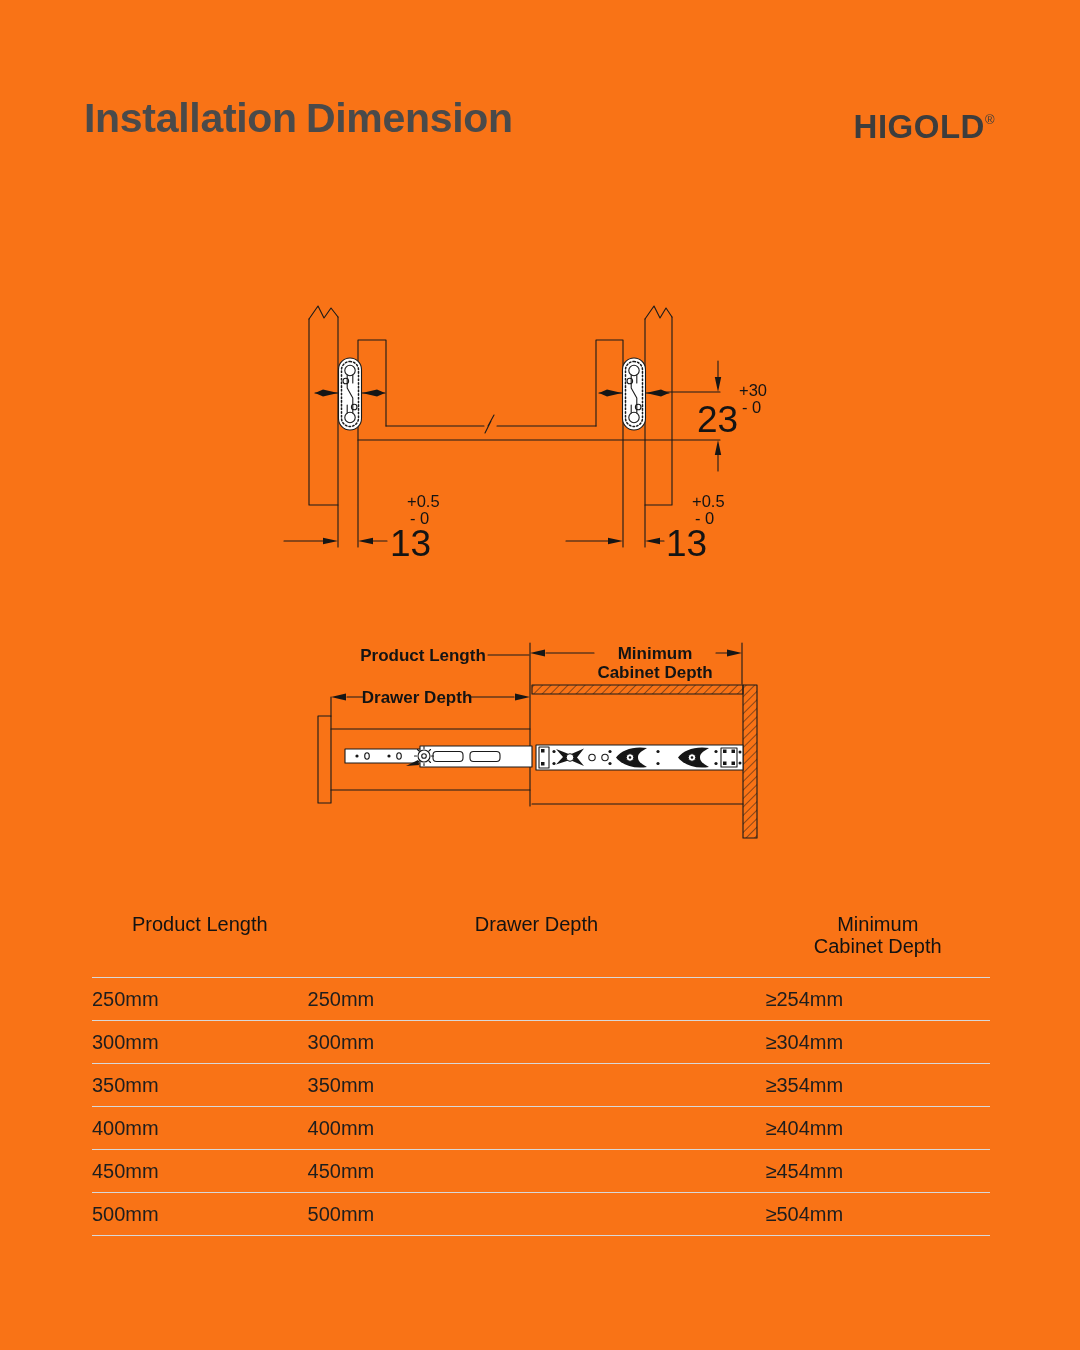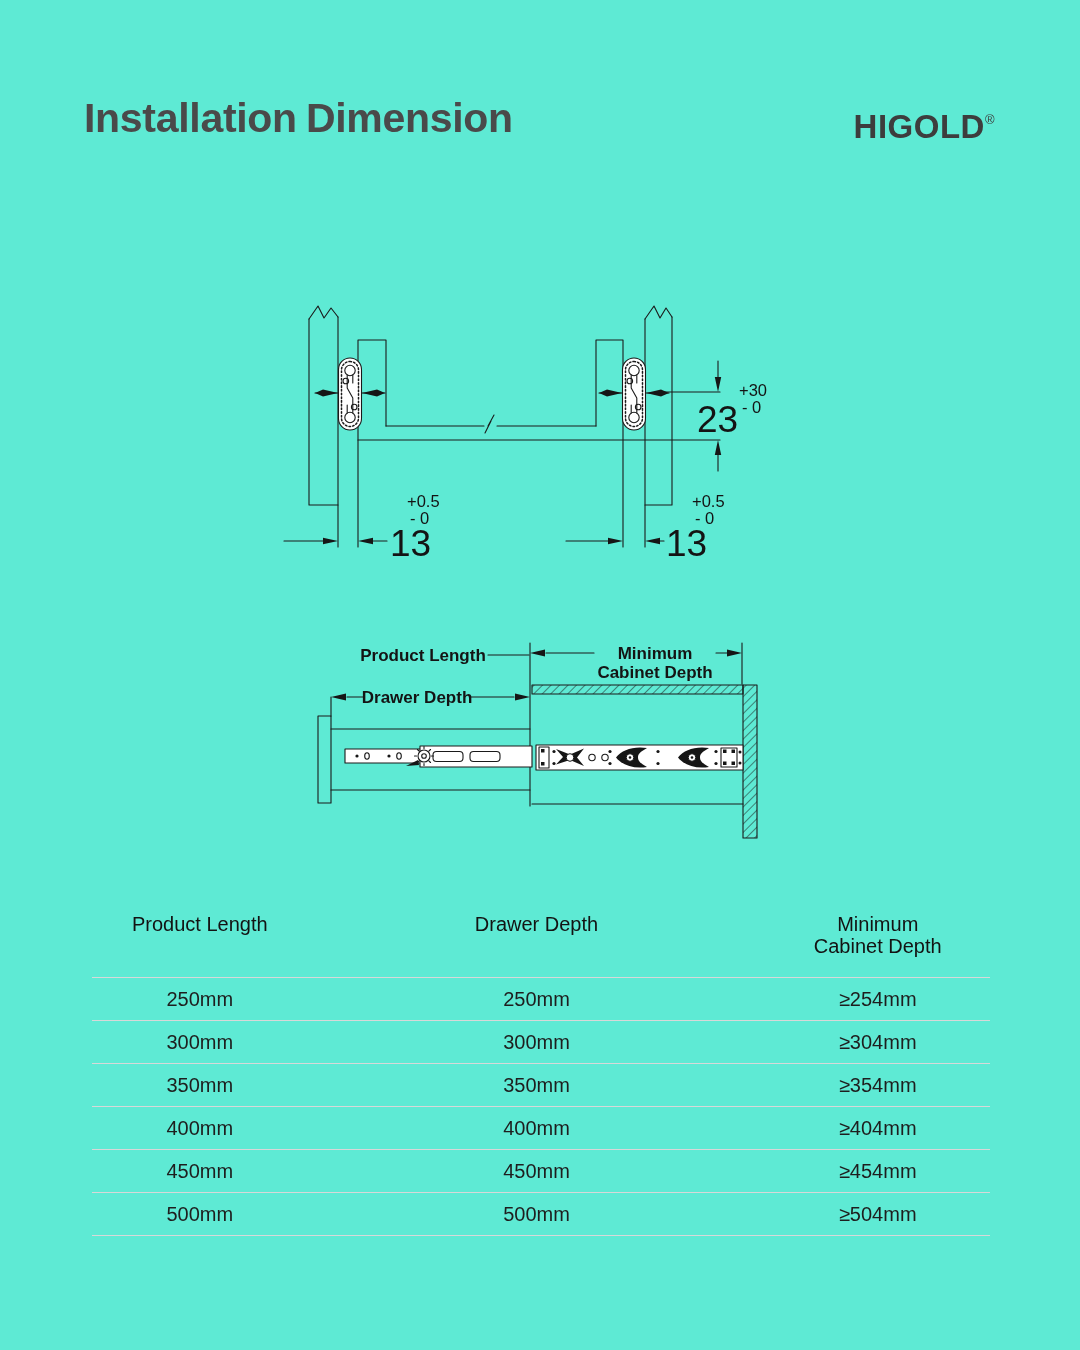--- a/index.html
+++ b/index.html
@@ -1,38 +1,38 @@
 <!DOCTYPE html>
 <html><head>
 <meta charset="utf-8">
 <style>
   html,body{margin:0;padding:0;background:#ffffff;}
   .page{
-    position:relative;width:1080px;height:1350px;background:#5eead4;
+    position:relative;width:1080px;height:1350px;background:#f97316;
     font-family:"Liberation Sans","DejaVu Sans",sans-serif;overflow:hidden;
   }
   .title{
     position:absolute;left:84px;top:95px;font-size:41px;font-weight:700;
     color:#4a4a4a;letter-spacing:-0.3px;word-spacing:-2px;white-space:nowrap;
   }
   .brand{
     position:absolute;right:85px;top:108px;font-size:33px;font-weight:700;
     color:#3d3d3d;letter-spacing:0.5px;white-space:nowrap;
   }
   .brand .reg{font-size:13px;position:relative;top:-14px;font-weight:400;}
   svg.diag{position:absolute;}
   .dim-table{position:absolute;left:92px;top:900px;width:898px;font-size:20px;}
   .t-head{
     display:grid;grid-template-columns:24% 51% 25%;height:78px;box-sizing:border-box;
     border-bottom:1px solid #d8d8d8;color:#131313;
   }
   .t-head .cell{text-align:center;padding-top:13px;line-height:22px;}
   .t-row{
     display:grid;grid-template-columns:24% 51% 25%;height:43px;box-sizing:border-box;
-    border-bottom:1px solid #d8d8d8;align-items:center;text-align:center;color:#1e1e1e;
+    border-bottom:1px solid #d8d8d8;align-items:center;color:#1e1e1e;
   }
 </style>
 </head>
 <body>
 
 <div class="page">
 
   <div class="title">Installation Dimension</div>
   <div class="brand"><span>HIGOLD</span><span class="reg">®</span></div>
 

